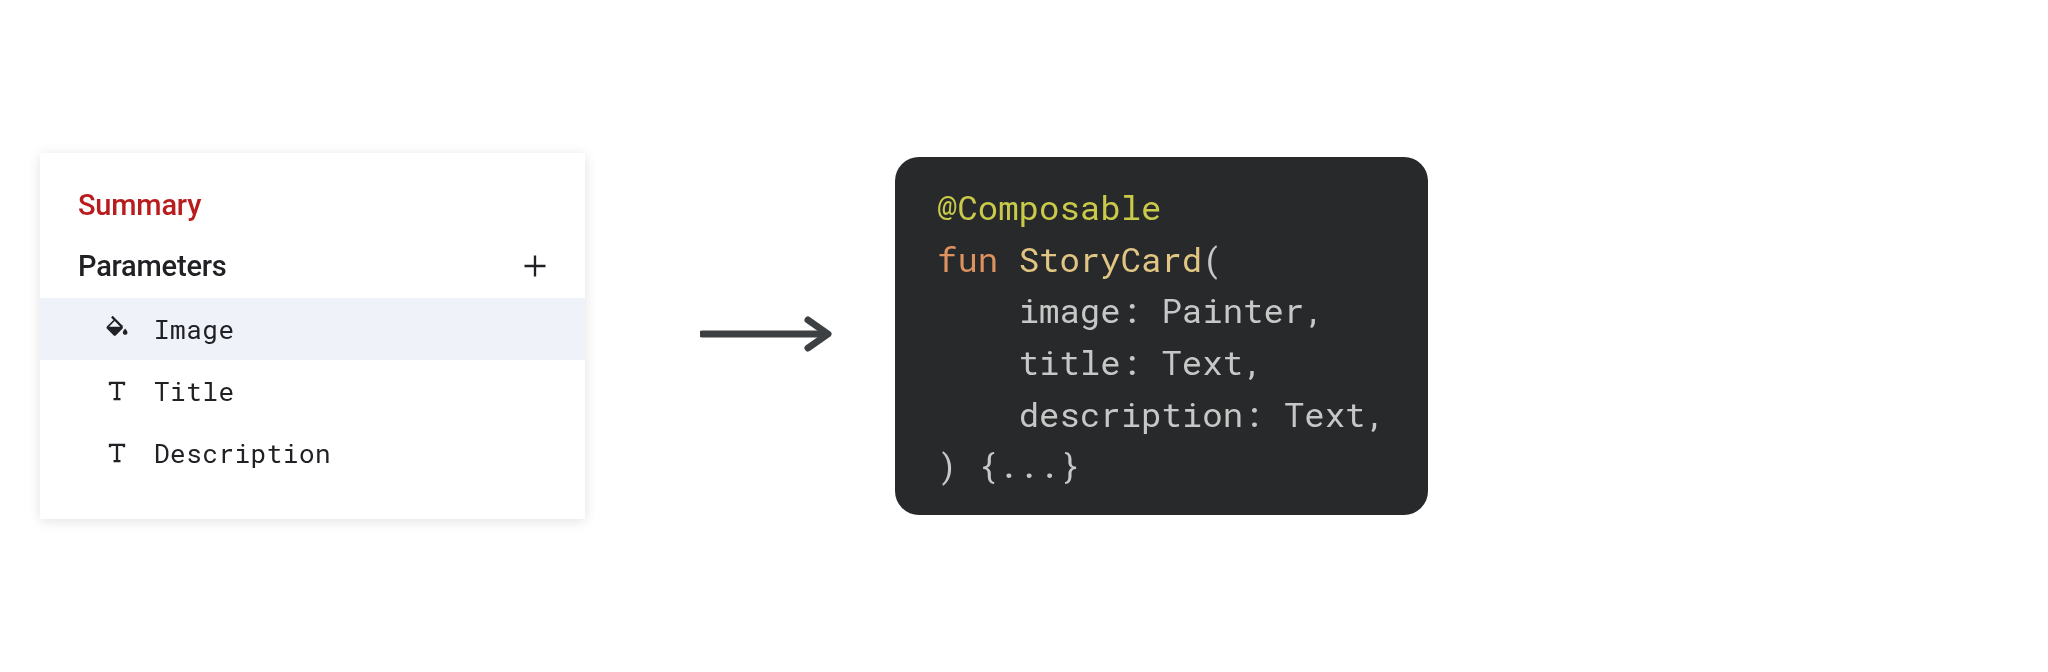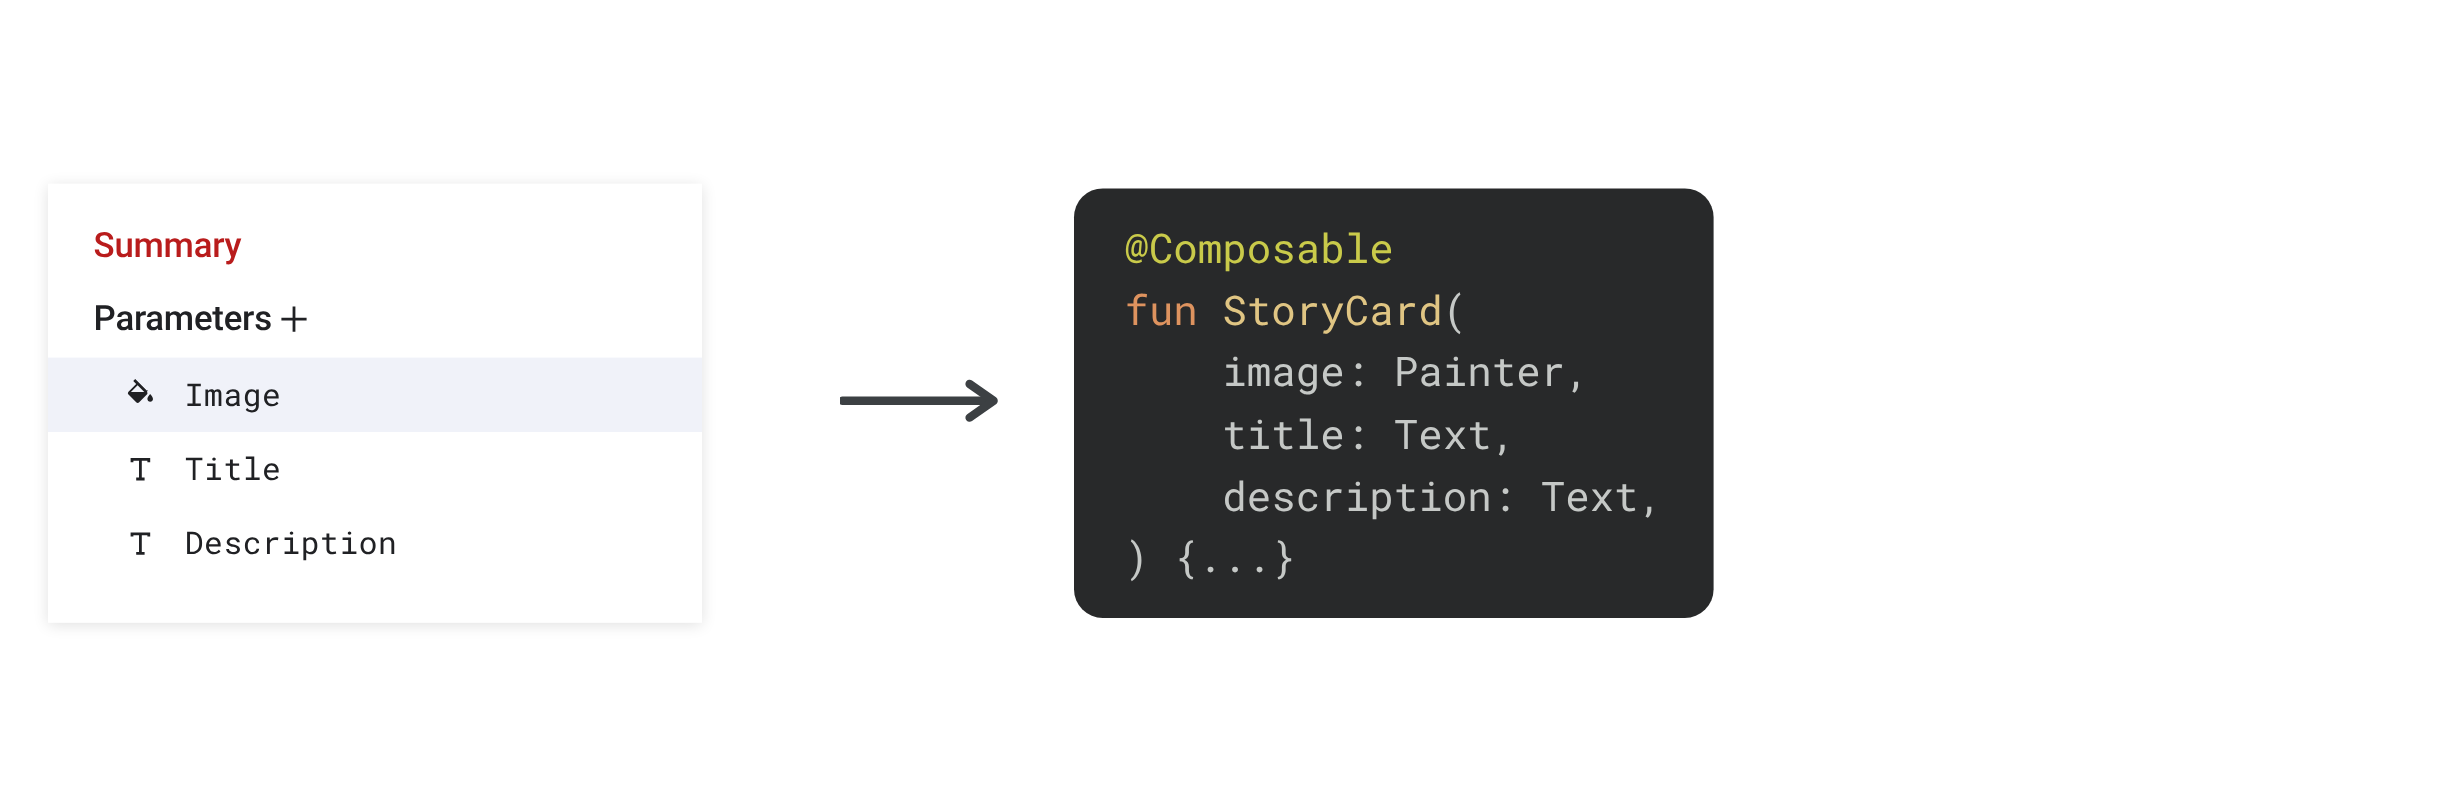--- a/index.html
+++ b/index.html
@@ -22,20 +22,21 @@
     }
     .panel-header {
       font-size: 29px;
       font-weight: 500;
       color: #b91c1c;
       padding: 0 38px 26px 38px;
       letter-spacing: -0.2px;
     }
     .panel-subheader {
       display: flex;
+      justify-content: space-between;
       align-items: center;
       padding: 0 32px 14px 38px;
     }
     .panel-subheader-label {
       font-size: 29px;
       font-weight: 500;
       color: #202124;
       letter-spacing: -0.2px;
     }
     .plus-btn {

